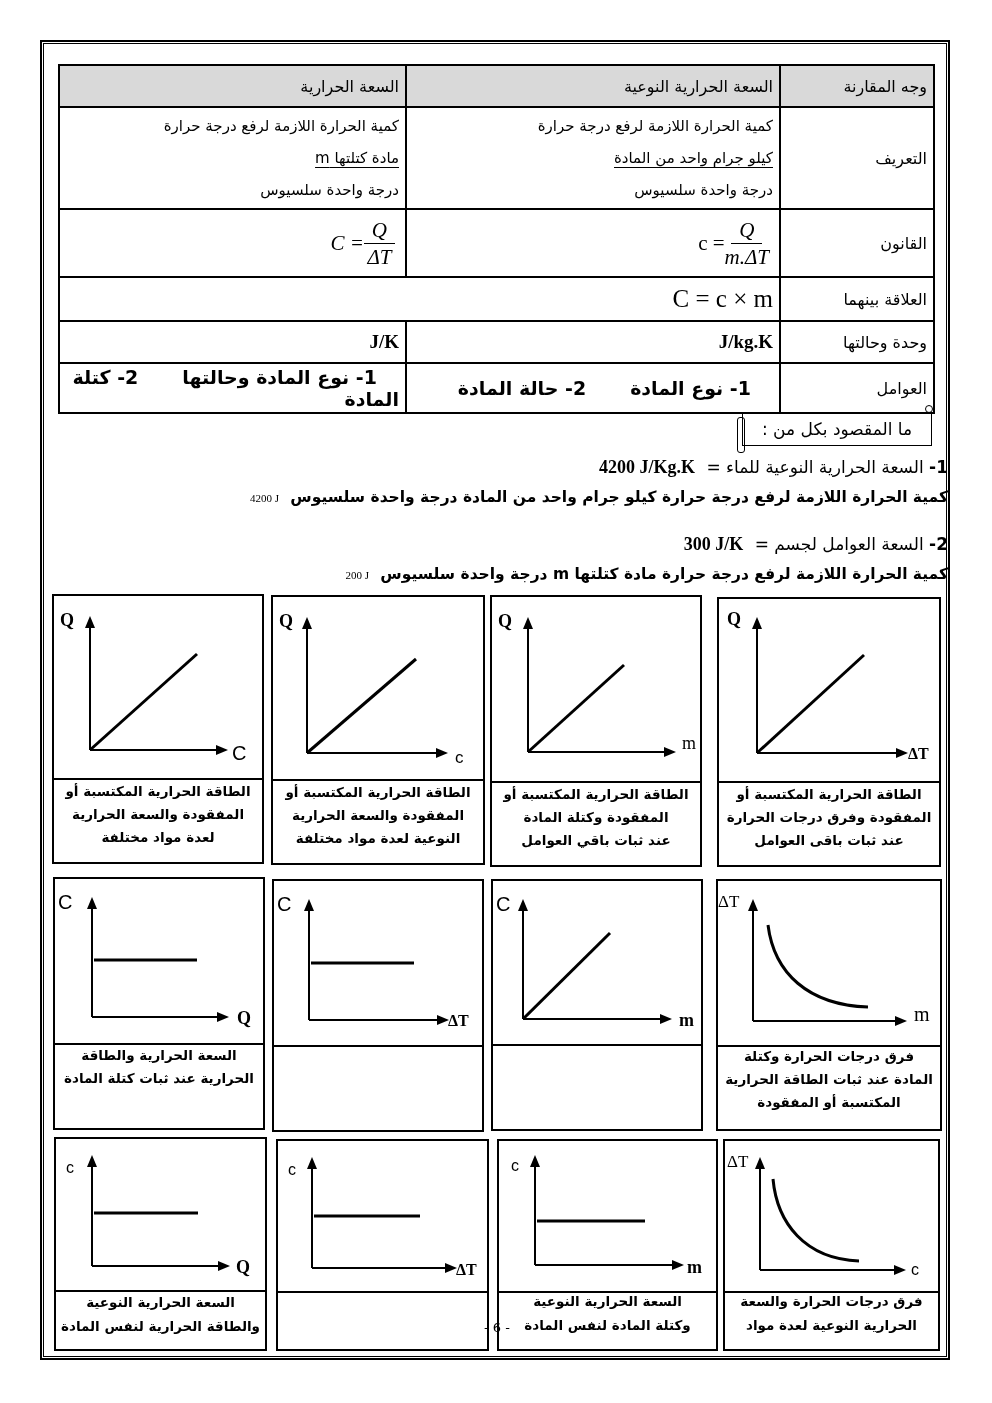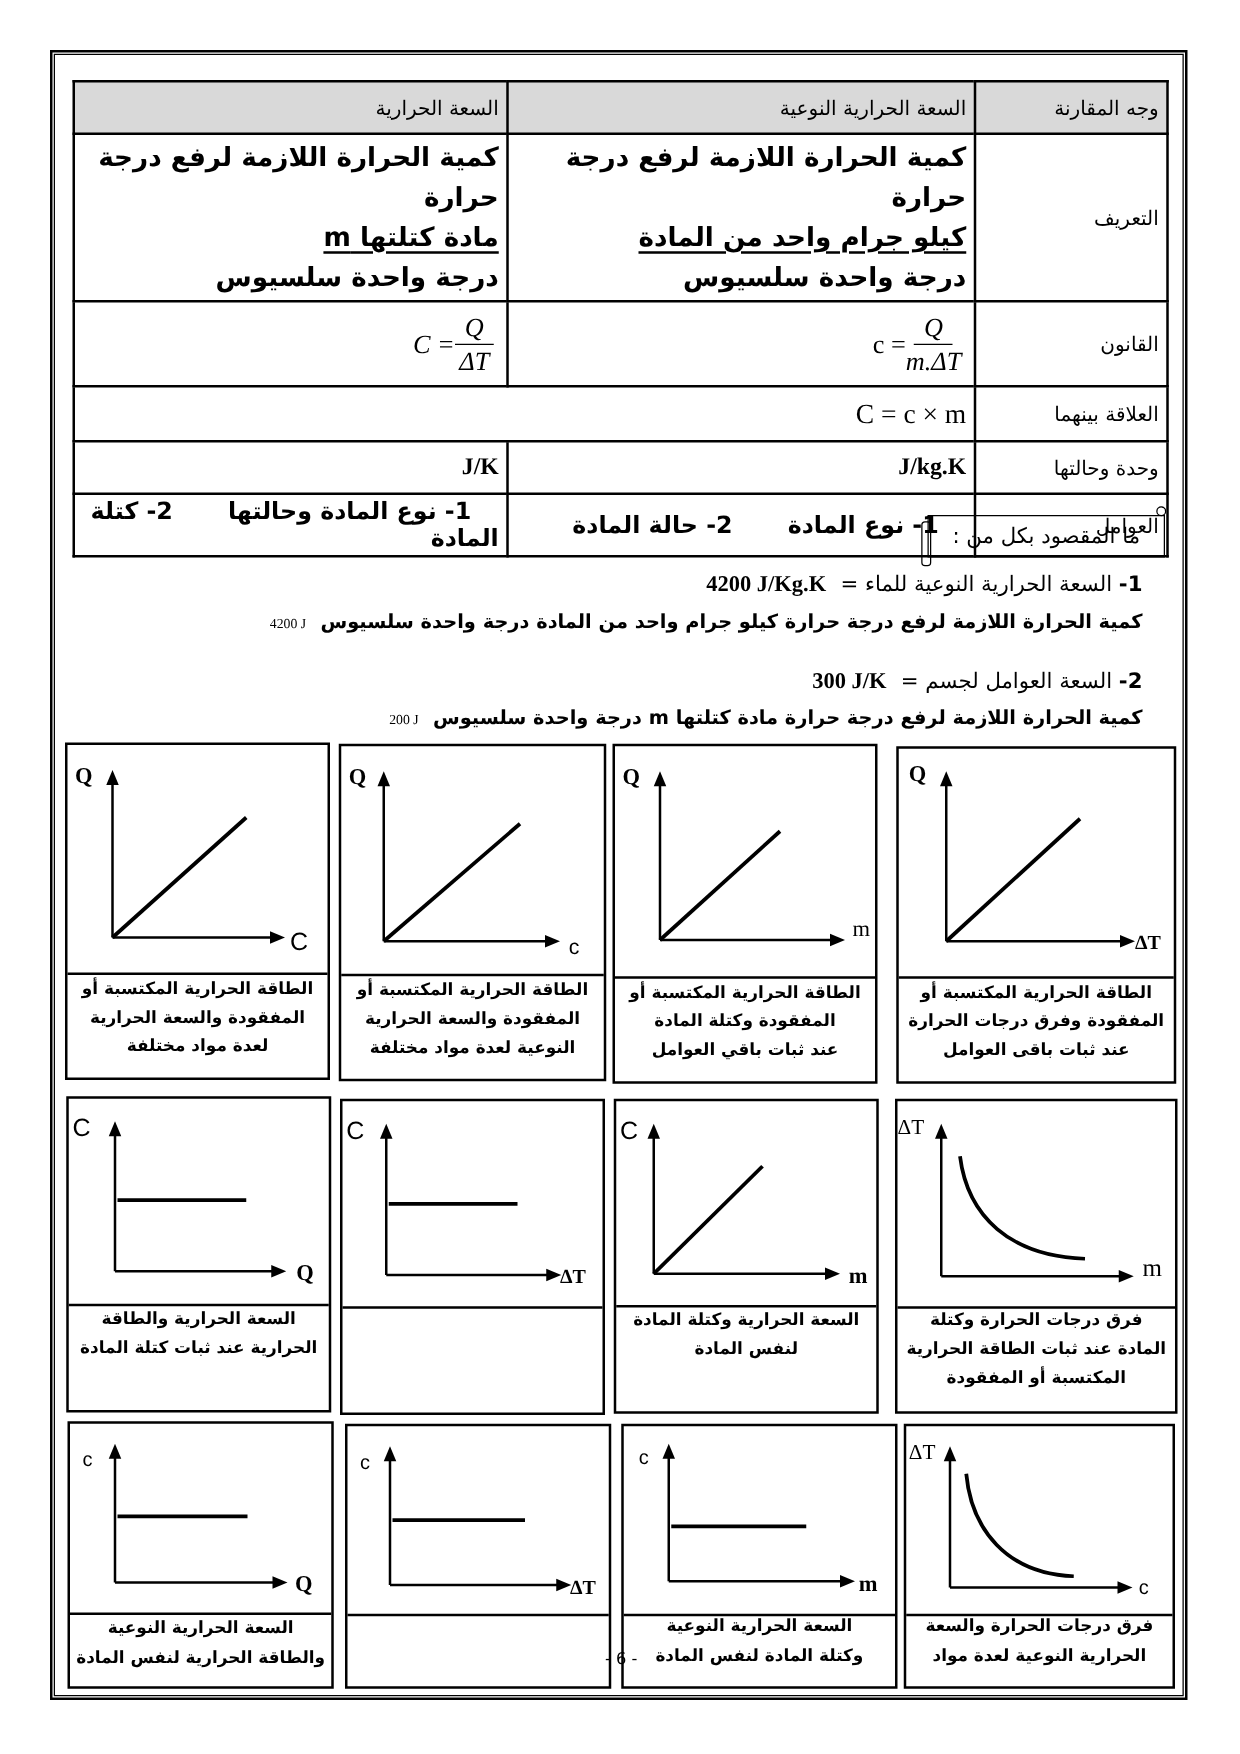--- a/index.html
+++ b/index.html
@@ -5,37 +5,37 @@
   html, body { margin: 0; padding: 0; background: #ffffff; }
   body { width: 992px; height: 1403px; position: relative; font-family: "DejaVu Sans", sans-serif; color: #000; }
   .page-frame { position: absolute; left: 40px; top: 40px; width: 910px; height: 1320px; border: 2px solid #000; box-sizing: border-box; }
   .page-frame-inner { position: absolute; left: 43px; top: 43px; width: 904px; height: 1314px; border: 1px solid #000; box-sizing: border-box; }
 
   table.cmp { position: absolute; left: 58px; top: 64px; width: 877px; border-collapse: collapse; direction: rtl; font-size: 16px; }
   table.cmp td, table.cmp th { border: 2px solid #000; text-align: right; vertical-align: middle; padding: 2px 6px; }
   table.cmp thead th { background: #d9d9d9; font-weight: normal; height: 36px; font-size: 16px; }
   .col1 { width: 140px; }
   .col2 { width: 360px; }
-  .def { font-weight: bold; line-height: 32px; font-size: 21px; border-radius: 12px; }
+  .def { font-weight: normal; line-height: 32px; font-size: 15px; border-radius: 12px; }
   .def .u { text-decoration: underline; text-underline-offset: 4px; }
   .formula { font-family: "Liberation Serif", serif; font-size: 21px; height: 62px; }
   .frac { display: inline-flex; flex-direction: column; align-items: center; vertical-align: middle; font-style: italic; margin-right: 4px; }
   .frac .num { border-bottom: 1px solid #000; padding: 0 8px; line-height: 26px; }
   .frac .den { line-height: 26px; }
   .it { font-style: italic; }
-  .rel { font-family: "Liberation Serif", serif; font-size: 22px; height: 38px; margin-top: 10px; }
+  .rel { font-family: "Liberation Serif", serif; font-size: 25px; height: 38px; margin-top: 10px; }
   .unit { font-family: "Liberation Serif", serif; font-size: 19px; font-weight: bold; height: 36px; }
   .factor { font-weight: bold; font-size: 19px; height: 36px; }
   .factor span { margin: 0 22px; }
 
   .scroll-box { position: absolute; left: 742px; top: 412px; width: 190px; height: 34px; border: 1px solid #000; box-sizing: border-box; direction: rtl; font-size: 17px; display: flex; align-items: center; justify-content: center; }
   .scroll-box::before { content: ""; position: absolute; left: -6px; top: 4px; width: 6px; height: 34px; border: 1px solid #000; border-radius: 3px; }
   .scroll-box::after { content: ""; position: absolute; right: -2px; top: -8px; width: 6px; height: 6px; border: 1px solid #000; border-radius: 50%; }
 
-  .line { position: absolute; right: 78px; direction: rtl; white-space: nowrap; }
+  .line { position: absolute; right: 44px; direction: rtl; white-space: nowrap; }
   .q-title { font-size: 17px; }
   .q-title b { font-weight: bold; }
   .q-title .val { font-family: "Liberation Serif", serif; font-weight: bold; font-size: 18px; margin-right: 6px; }
   .q-ans { font-weight: bold; font-size: 15.5px; }
   .q-ans .v { font-family: "Liberation Serif", serif; font-weight: normal; font-size: 11px; margin-right: 6px; }
 
   .gbox { position: absolute; border: 2px solid #000; box-sizing: border-box; }
   .gbox .plot { position: absolute; left: 0; top: 0; right: 0; border-bottom: 2px solid #000; }
   .gbox svg { position: absolute; left: 0; top: 0; }
   .gbox .cap { position: absolute; left: 0; right: 0; bottom: 0; direction: rtl; text-align: center; font-weight: bold; font-size: 13.5px; line-height: 23px; padding-top: 6px; }
@@ -245,24 +245,20 @@
     <svg width="208" height="161">
       <line x1="30" y1="138" x2="30" y2="26" stroke="#000" stroke-width="2"></line>
         <polygon points="25,30 35,30 30,18" fill="#000"></polygon>
       <line x1="30" y1="138" x2="170" y2="138" stroke="#000" stroke-width="2"></line>
         <polygon points="167,133 167,143 179,138" fill="#000"></polygon>
       <line x1="30" y1="138" x2="117" y2="52" stroke="#000" stroke-width="3"></line>
       <text x="3" y="30" class="axs">C</text>
       <text x="186" y="145" class="ax">m</text>
     </svg>
   </div>
-  <div class="cap" style="height:84px;">
-    <div>السعة الحرارية وكتلة المادة</div>
-      <div>لنفس المادة</div>
-  </div>
 </div>
 
 <div class="gbox" style="left:716px;top:879px;width:226px;height:252px;">
   <div class="plot" style="height:164px;">
     <svg width="222" height="162">
       <line x1="35" y1="140" x2="35" y2="26" stroke="#000" stroke-width="2"></line>
         <polygon points="30,30 40,30 35,18" fill="#000"></polygon>
       <line x1="35" y1="140" x2="180" y2="140" stroke="#000" stroke-width="2"></line>
         <polygon points="177,135 177,145 189,140" fill="#000"></polygon>
       <path d="M50,44 C56,92 90,124 150,126" fill="none" stroke="#000" stroke-width="3"></path>

